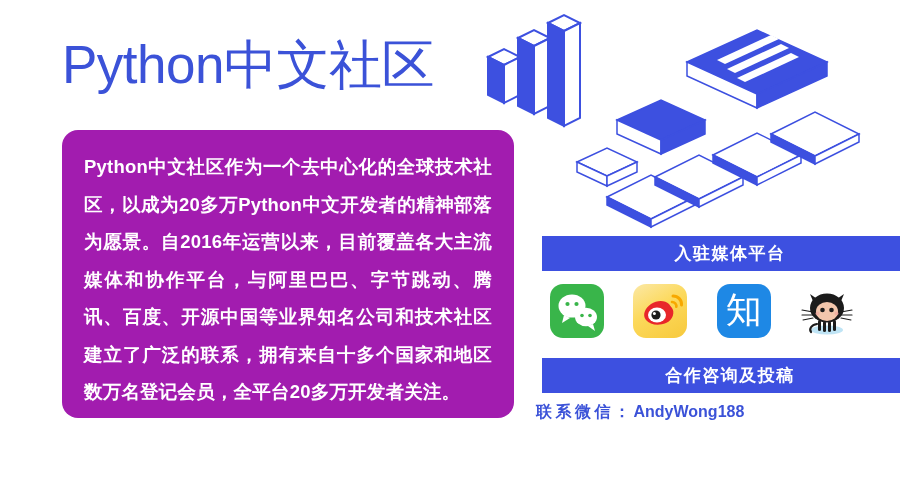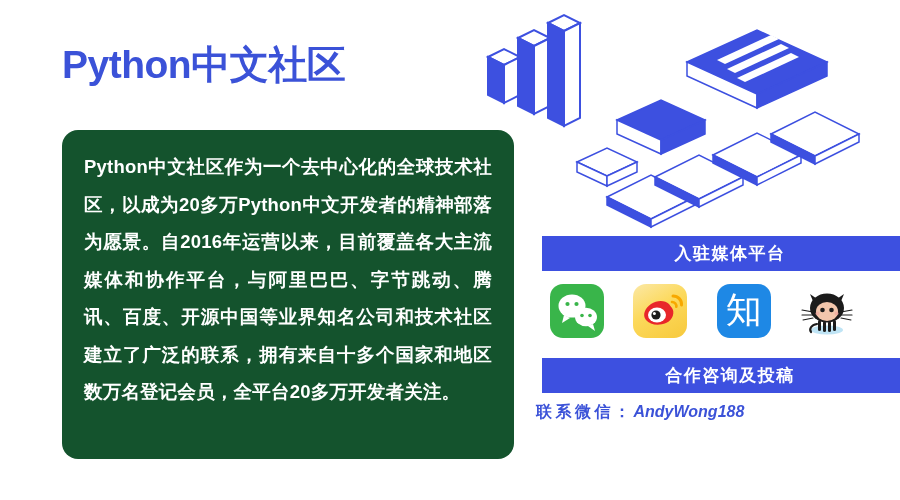--- a/index.html
+++ b/index.html
@@ -11,33 +11,33 @@
     position:relative;
   }
   #poster{
     position:absolute;left:0;top:0;width:900px;height:500px;
     background:#ffffff;overflow:hidden;
   }
 
   
   #brand-title{
     position:absolute;left:62px;top:36px;
-    font-size:39px;line-height:58px;
-    font-weight:bold;
+    font-size:53px;line-height:58px;
+    font-weight:normal;
     color:#3b52d8;
     letter-spacing:-0.5px;
     white-space:nowrap;
     text-align:right;
   }
 
   
   #intro-card{
     position:absolute;left:62px;top:130px;
-    width:452px;height:329px;
-    background:#14532d;
+    width:452px;height:288px;
+    background:#a21caf;
     border-radius:16px;
     box-sizing:border-box;
     padding:18px 22px 10px 22px;
   }
   #intro-text{
     color:#ffffff;
     font-size:18.5px;
     line-height:37.5px;
     font-weight:bold;
     text-align:justify;
@@ -94,21 +94,21 @@
   
   #contact-block{
     position:absolute;left:536px;top:398px;width:350px;
   }
   .contact-line{
     font-size:16px;line-height:27px;
     color:#3b52d8;font-weight:bold;
     white-space:nowrap;
   }
   .contact-label{letter-spacing:3.5px;text-align:right;}
-  .contact-value{font-style:italic;letter-spacing:0px;font-weight:bold;}
+  .contact-value{letter-spacing:0px;font-weight:bold;}
 </style>
 </head>
 <body>
 
 <div id="poster">
 
   <div id="brand-title">Python中文社区</div>
 
   <div id="intro-card">
     <div id="intro-text">Python中文社区作为一个去中心化的全球技术社区，以成为20多万Python中文开发者的精神部落为愿景。自2016年运营以来，目前覆盖各大主流媒体和协作平台，与阿里巴巴、字节跳动、腾讯、百度、开源中国等业界知名公司和技术社区建立了广泛的联系，拥有来自十多个国家和地区数万名登记会员，全平台20多万开发者关注。</div>

